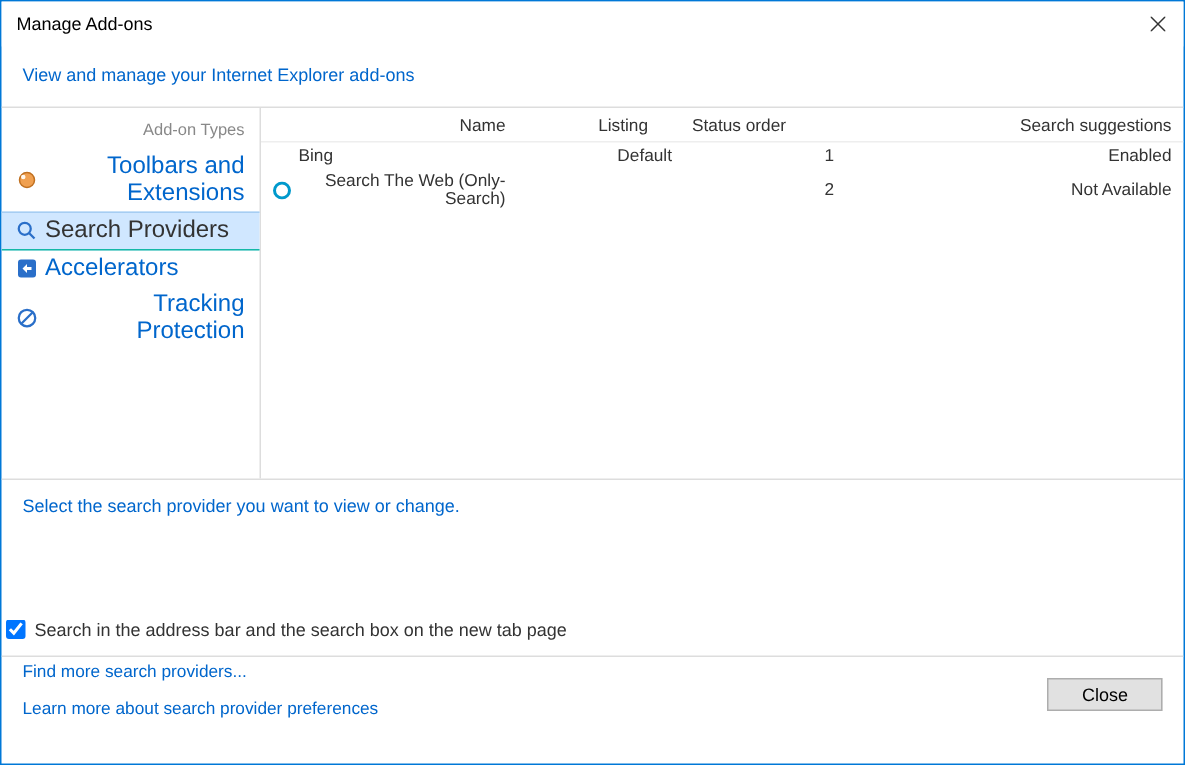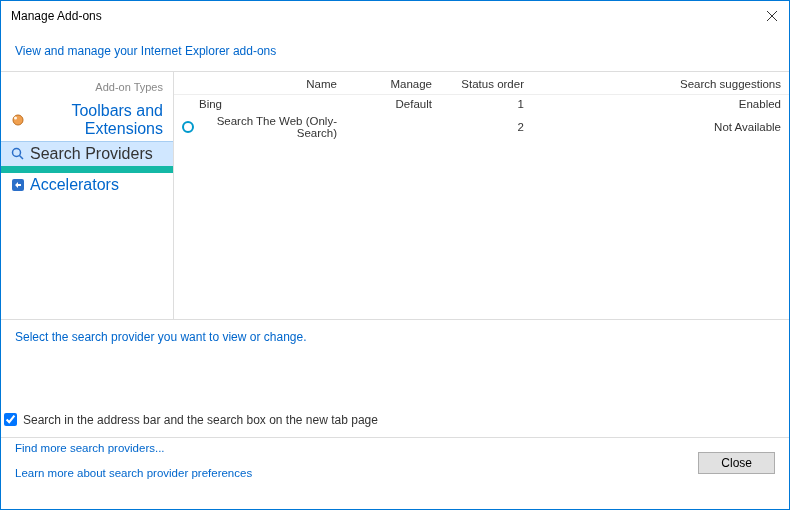--- a/index.html
+++ b/index.html
@@ -74,21 +74,21 @@
       font-size: 16px;
       cursor: pointer;
       gap: 5px;
     }
     .sidebar-item.normal {
       color: #0066cc;
     }
     .sidebar-item.selected {
       background: #d0e7ff;
       border-top: 1px solid #a6cdf2;
-      border-bottom: 7px solid #14b8a6;
+      border-bottom: 1px solid #14b8a6;
       color: #333;
     }
     .sidebar-item .icon {
       width: 14px;
       height: 14px;
       display: inline-flex;
       align-items: center;
       justify-content: center;
     }
     .content {
@@ -105,20 +105,21 @@
     .col-name { flex: 0 0 155px; }
     .col-status { flex: 0 0 95px; }
     .col-order { flex: 0 0 92px; }
     .col-sugg { flex: 1; }
     .table-row {
       display: flex;
       font-size: 11.5px;
       color: #333;
       padding: 2px 8px;
       align-items: center;
+      gap: 16px;
     }
     .table-row .row-icon {
       width: 14px;
       height: 14px;
       margin-right: 3px;
       display: inline-flex;
       align-items: center;
       justify-content: center;
     }
     .table-row .col-name {
@@ -233,26 +234,35 @@
     <div class="sidebar-item normal">
       <span class="icon">
         <svg width="14" height="14" viewBox="0 0 14 14">
           <rect x="1" y="1" width="12" height="12" rx="2" fill="#2a6fc9"></rect>
           <path d="M4 7 L7 4 L7 6 L10 6 L10 8 L7 8 L7 10 Z" fill="#fff"></path>
         </svg>
       </span>
       <span>Accelerators</span>
     </div>
 
+    <div class="sidebar-item normal">
+      <span class="icon">
+        <svg width="14" height="14" viewBox="0 0 14 14">
+          <circle cx="7" cy="7" r="5.5" fill="none" stroke="#2a6fc9" stroke-width="1.5"></circle>
+          <line x1="3" y1="11" x2="11" y2="3" stroke="#2a6fc9" stroke-width="1.5"></line>
+        </svg>
+      </span>
+      <span>Tracking Protection</span>
+    </div>
   </div>
 
   <div class="content">
     <div class="table-header">
       <div class="col-name">Name</div>
-      <div class="col-status">Manage</div>
+      <div class="col-status">Listing</div>
       <div class="col-order">Status order</div>
       <div class="col-sugg">Search suggestions</div>
     </div>
 
     <div class="table-row">
       <div class="col-name">
         <span class="row-icon"></span>
         <span>Bing</span>
       </div>
       <div class="col-status">Default</div>

